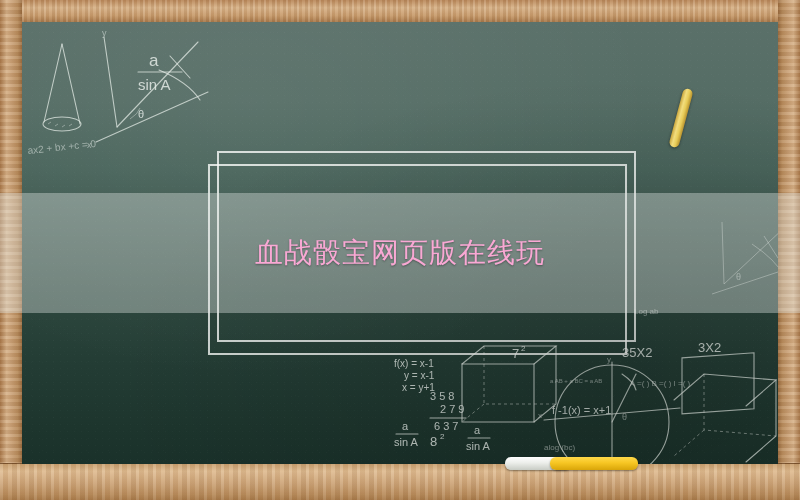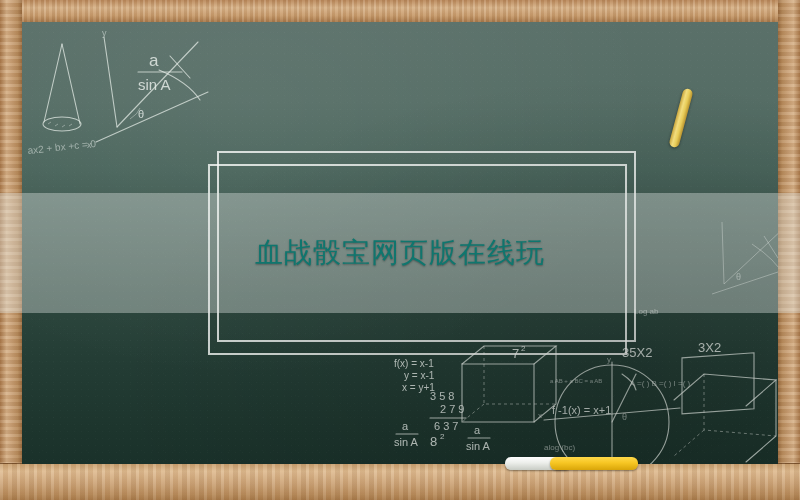--- a/index.html
+++ b/index.html
@@ -97,21 +97,21 @@
 
   
   .band{
     position:absolute;left:0;top:193px;width:800px;height:120px;
     background:rgba(230,235,231,.38);
     pointer-events:none;
   }
   .title{
     position:absolute;left:0;top:193px;width:800px;height:120px;
     display:flex;align-items:center;justify-content:center;
-    color:#0f766e;font-size:28px;letter-spacing:1px;
+    color:#f9a8d4;font-size:28px;letter-spacing:1px;
     font-family:"DejaVu Sans","Liberation Sans",sans-serif;
     text-shadow:0 1px 2px rgba(0,0,0,.35);
   }
 
   
   .chalk-yellow-top{
     position:absolute;left:676px;top:88px;width:10px;height:60px;border-radius:5px;
     background:linear-gradient(90deg,#c9a53c 0%,#f2dd7e 35%,#e8cc58 65%,#b8922e 100%);
     transform:rotate(15deg);box-shadow:0 1px 3px rgba(0,0,0,.45);
   }

